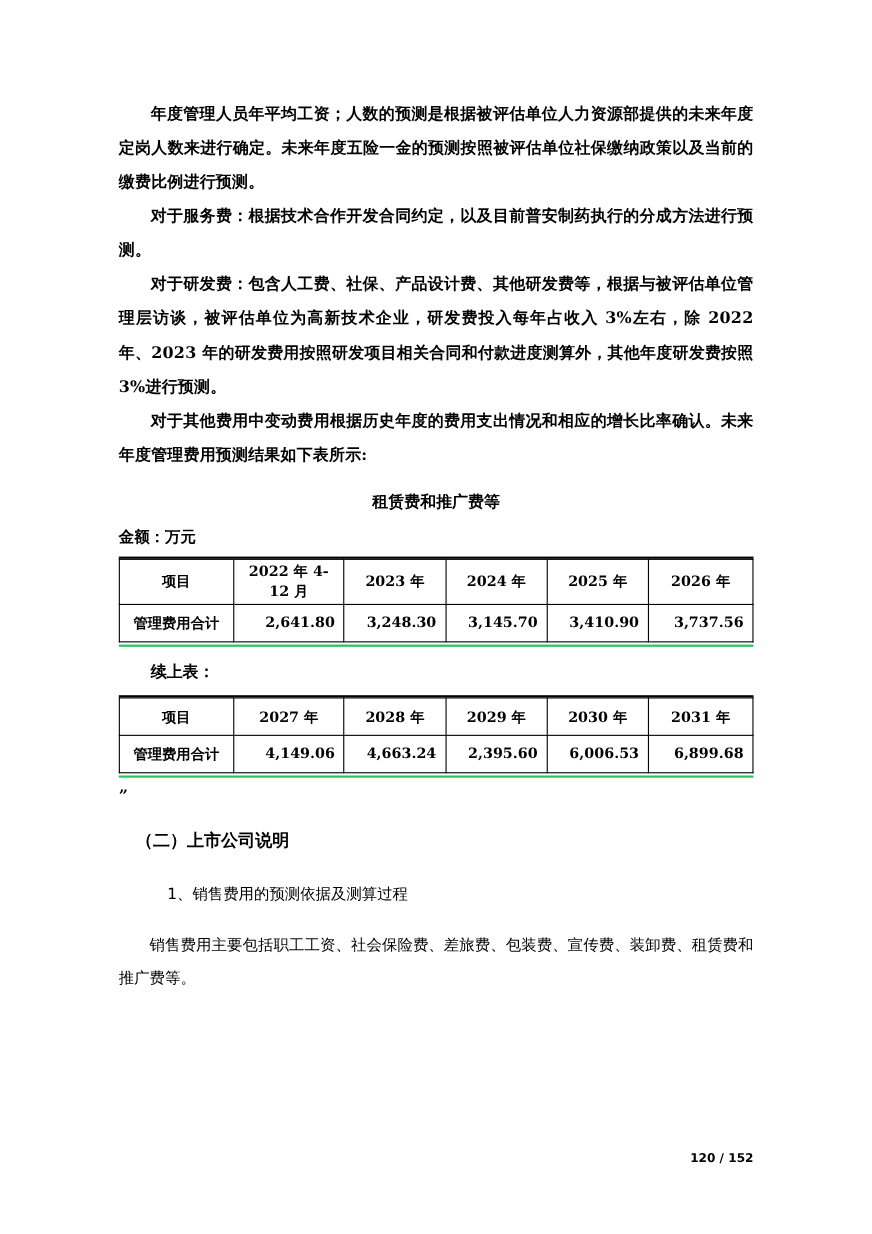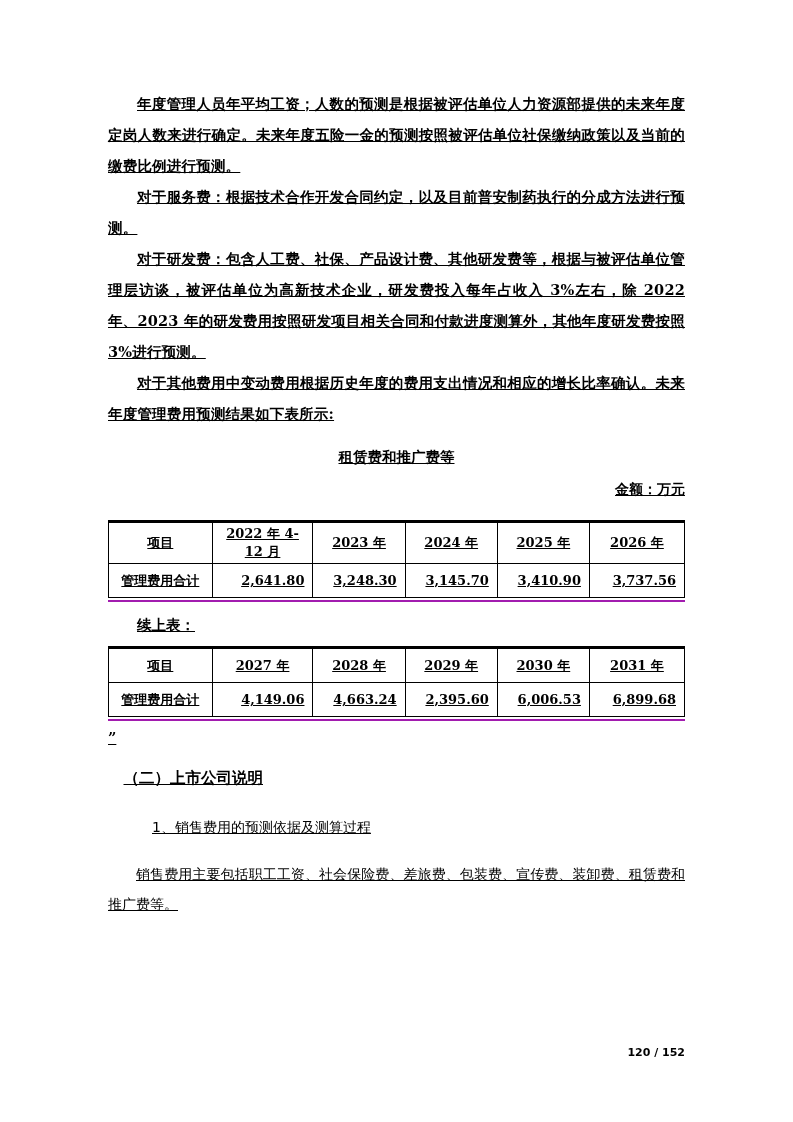--- a/index.html
+++ b/index.html
@@ -16,44 +16,42 @@
     overflow: hidden;
   }
   .page {
     position: absolute;
     left: 0;
     top: 0;
     width: 793px;
     height: 1122px;
     box-sizing: border-box;
     padding: 88px 108px 27px 108px;
-    text-decoration: underline;
   }
   .para {
     font-size: 14.5px;
     line-height: 31px;
     text-align: justify;
     font-weight: bold;
     letter-spacing: 0.2px;
     margin: 0 0 0 0;
     text-indent: 2em;
   }
   .center {
     text-align: center;
     font-size: 14.5px;
     font-weight: bold;
     line-height: 31px;
     margin: 12px 0 4px 0;
   }
   .amount-line {
-    text-align: right;
     font-size: 14px;
     font-weight: bold;
     line-height: 26px;
-    margin: 0 0 18px 0;
+    margin: 0 0 4px 0;
   }
   table.fin {
     border-collapse: collapse;
     width: 100%;
     table-layout: fixed;
     margin: 0 0 2px 0;
   }
   table.fin td {
     border: 1px solid #000000;
     font-size: 13px;
@@ -66,21 +64,21 @@
     text-align: center;
   }
   table.fin td.label {
     text-align: center;
   }
   table.fin td.num {
     text-align: right;
   }
   .tbl-wrap {
     border-top: 2px solid #000000;
-    border-bottom: 2px solid #a21caf;
+    border-bottom: 2px solid #22c55e;
     padding: 0;
   }
   .cont-line {
     font-size: 14.5px;
     font-weight: bold;
     line-height: 30px;
     margin: 8px 0 6px 0;
     text-indent: 2em;
   }
   .quote-end {

